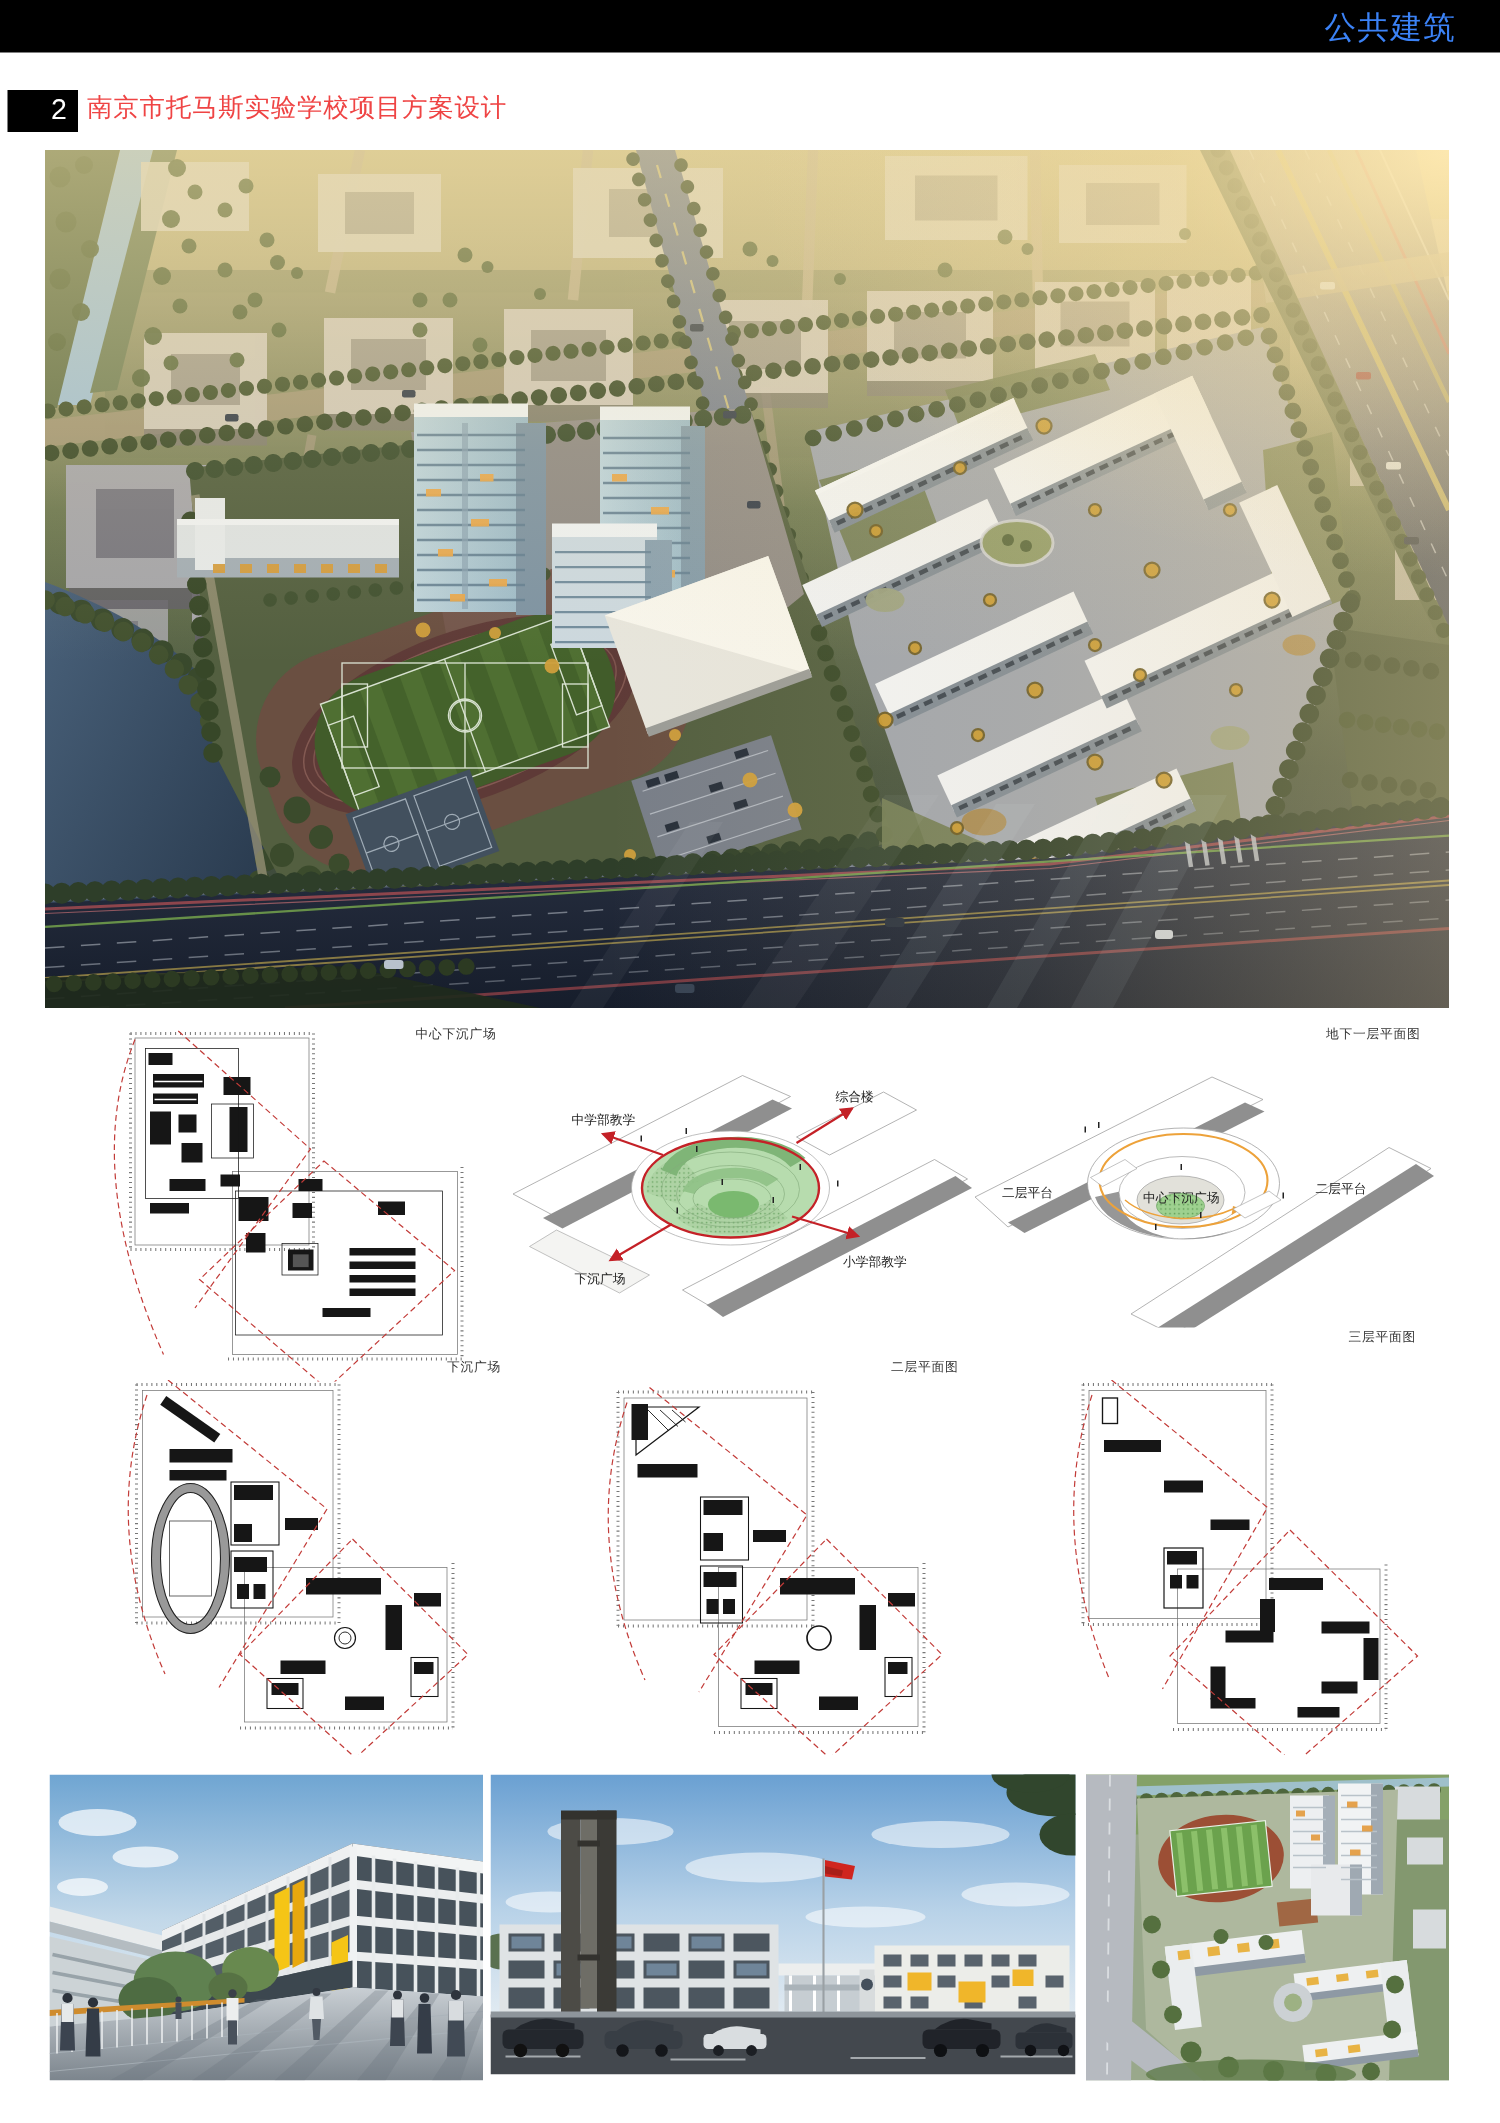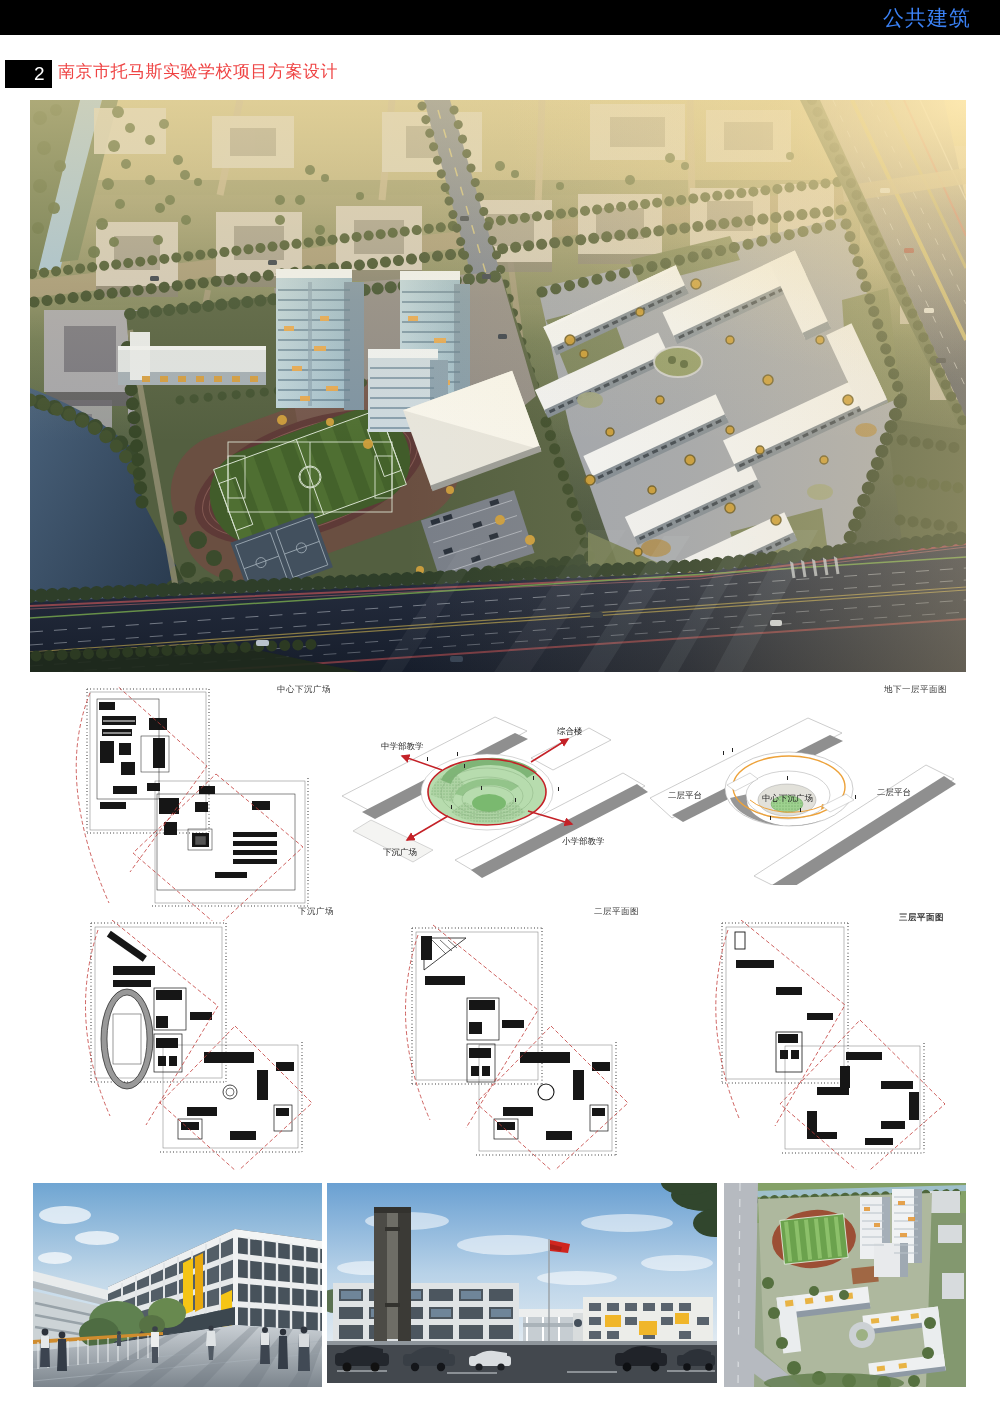--- a/index.html
+++ b/index.html
@@ -583,21 +583,21 @@
 </svg>
 
 <div class="lbl" style="left:277px;top:684px;">中心下沉广场</div>
 
 <div class="lbl" style="left:884px;top:684px;">地下一层平面图</div>
 
 <div class="lbl" style="left:298px;top:906px;">下沉广场</div>
 
 <div class="lbl" style="left:594px;top:906px;text-align:center;">二层平面图</div>
 
-<div class="lbl" style="left:899px;top:912px;font-weight:bold;">三层平面图</div>
+<div class="lbl" style="left:899px;top:886px;">三层平面图</div>
 
 <svg id="plan0" class="abs" style="left:55px;top:686px;" width="290" height="235" viewBox="0 0 290 235">
 
 <g fill="none" stroke="#777" stroke-width="0.5">
 <rect x="35" y="6" width="116" height="138"></rect>
 <line x1="32" y1="3" x2="154" y2="3" stroke-dasharray="0.7 2.6" stroke-width="2"></line>
 <line x1="32" y1="147" x2="154" y2="147" stroke-dasharray="0.7 2.6" stroke-width="2"></line>
 <line x1="32" y1="3" x2="32" y2="147" stroke-dasharray="0.7 2.6" stroke-width="2"></line>
 <line x1="154" y1="3" x2="154" y2="147" stroke-dasharray="0.7 2.6" stroke-width="2"></line>
 </g>

